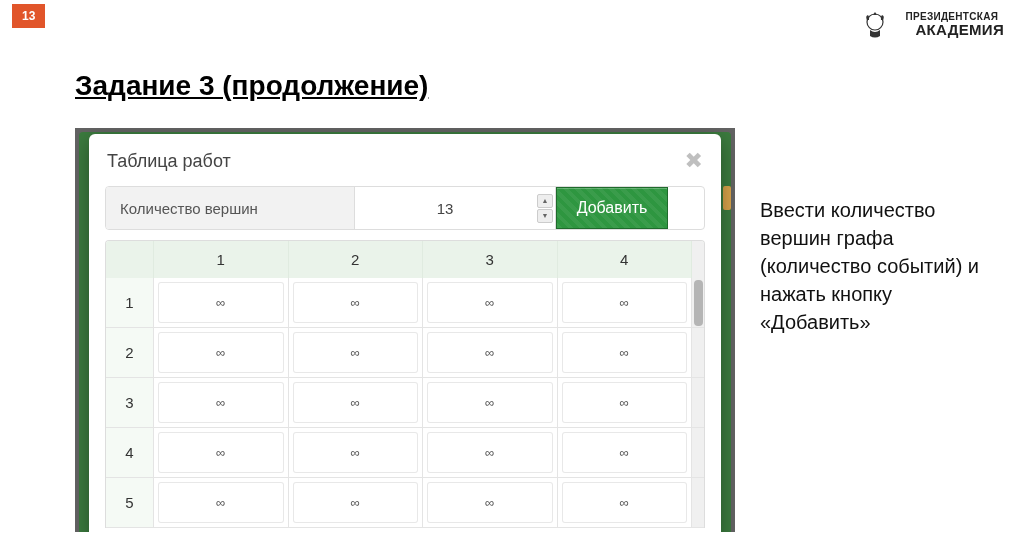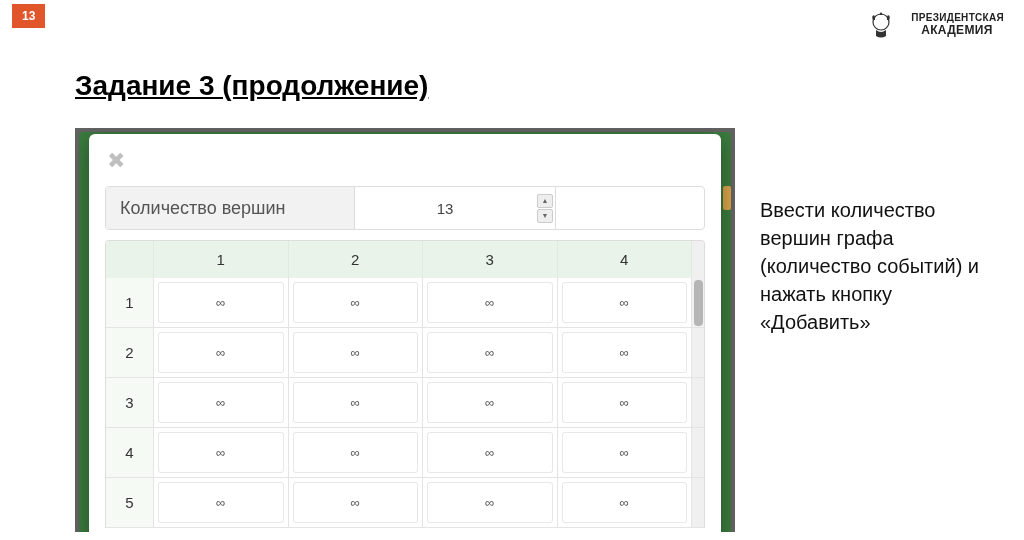--- a/index.html
+++ b/index.html
@@ -33,21 +33,21 @@
     gap: 16px;
   }
   .logo-emblem svg { display:block; }
   .logo-text {
     line-height: 1.05;
     font-size: 10px;
     font-weight: bold;
     letter-spacing: 0.3px;
     color: #222;
   }
-  .logo-text .line2 { font-size: 12px; margin-left: 10px; }
+  .logo-text .line2 { font-size: 15px; margin-left: 10px; }
 
   .title {
     position: absolute;
     top: 70px;
     left: 75px;
     font-size: 28px;
     font-weight: bold;
     text-decoration: underline;
   }
 
@@ -130,21 +130,21 @@
     align-items: stretch;
     border: 1px solid #ddd;
     border-radius: 4px;
     overflow: hidden;
     height: 42px;
     margin: 0 2px 10px 2px;
   }
   .toolbar .label {
     background: #f2f2f2;
     color: #555;
-    font-size: 18px;
+    font-size: 15px;
     display: flex;
     align-items: center;
     padding: 0 14px;
     flex: 0 0 220px;
     border-right: 1px solid #ddd;
   }
   .toolbar .num-wrap {
     position: relative;
     flex: 0 0 200px;
     border-right: 1px solid #ddd;
@@ -308,32 +308,34 @@
 <div class="instr">Ввести количество вершин графа (количество событий) и нажать кнопку «Добавить»</div>
 
 <div class="footer-year">202</div>
 
 <div class="shot">
   <div class="shot-inner-green"></div>
   <div class="shot-tan-strip"></div>
 
   <div class="modal">
     <div class="modal-header">
+      <span>Таблица работ</span>
       <span class="modal-close">✖</span>
     </div>
 
     <div class="toolbar">
       <div class="label">Количество вершин</div>
       <div class="num-wrap">
         <input type="text" value="13" style="">
         <div class="spinner">
           <div class="arrow">▲</div>
           <div class="arrow">▼</div>
         </div>
       </div>
+      <div class="add-btn">Добавить</div>
       <div class="spacer"></div>
     </div>
 
     <div class="grid-wrap">
       <div class="grid-header">
         <div class="corner"></div>
         <div class="hcell">1</div>
         <div class="hcell">2</div>
         <div class="hcell">3</div>
         <div class="hcell">4</div>

